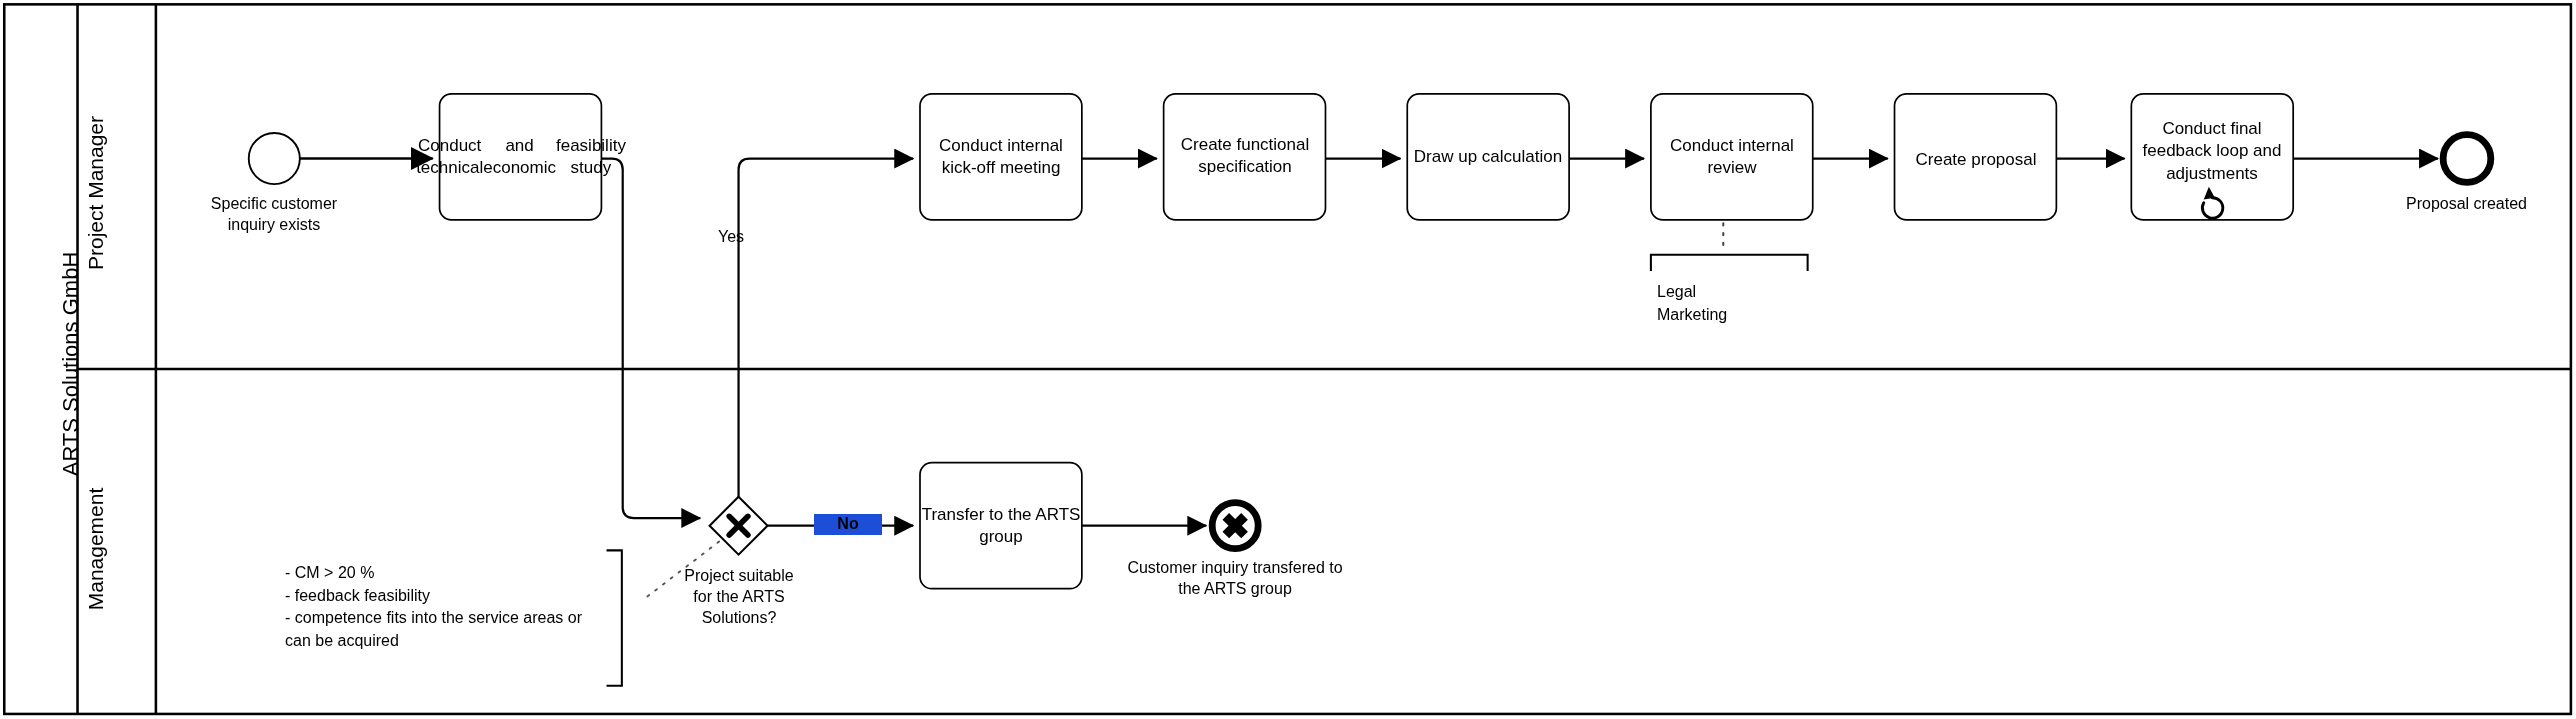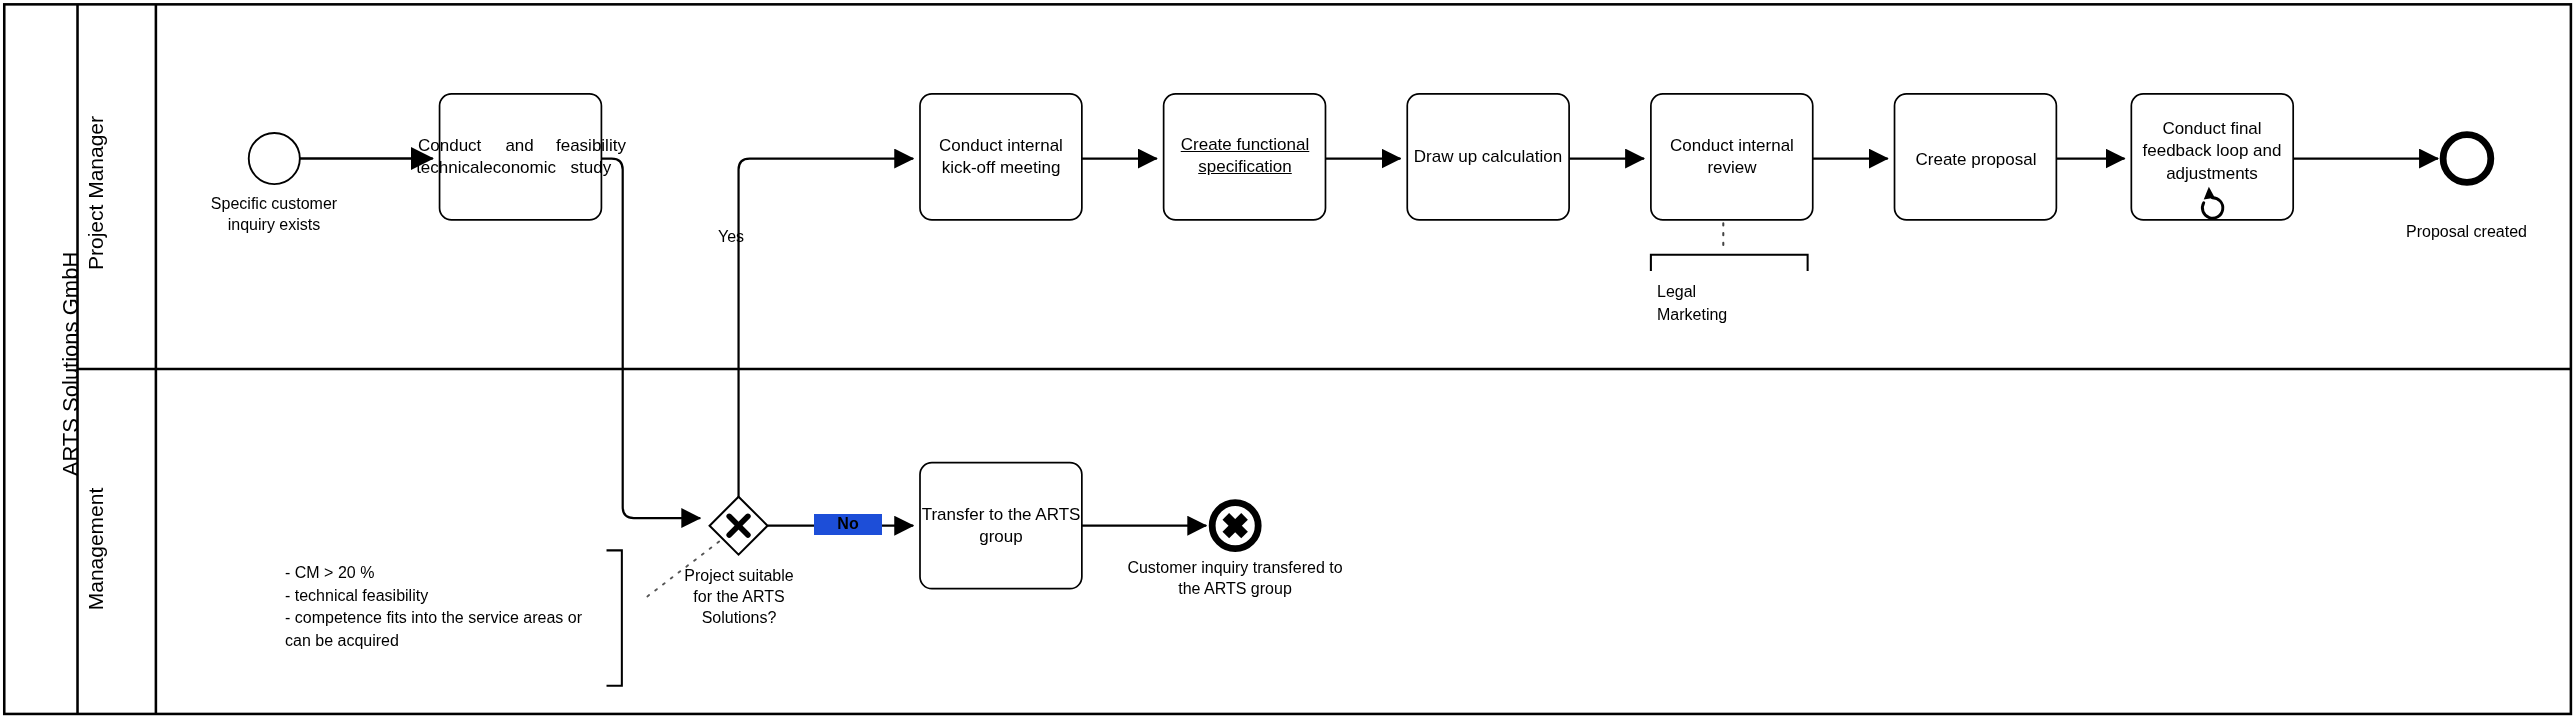--- a/index.html
+++ b/index.html
@@ -124,21 +124,21 @@
     </div>
   </div>
 
   <div class="node-label task-text" style="left:920px; top:94px; width:162px; height:126px;">
     <div class="vcenter" style="flex-direction:column;">
       <div>Conduct internal</div>
       <div>kick-off meeting</div>
     </div>
   </div>
 
-  <div class="node-label task-text" style="left:1164px; top:94px; width:162px; height:124px;text-decoration:underline;">
+  <div class="node-label task-text" style="left:1164px; top:94px; width:162px; height:124px;">
     <div class="vcenter" style="flex-direction:column;">
       <div>Create functional</div>
       <div>specification</div>
     </div>
   </div>
 
   <div class="node-label task-text" style="left:1407px; top:94px; width:162px; height:126px;">
     <div class="vcenter">
       <div>Draw up calculation</div>
     </div>
@@ -165,39 +165,39 @@
     </div>
   </div>
 
   <div class="node-label task-text" style="left:920px; top:463px; width:162px; height:126px;">
     <div class="vcenter" style="flex-direction:column;">
       <div>Transfer to the ARTS</div>
       <div>group</div>
     </div>
   </div>
 
-  <div class="node-label event-text" style="left:2373px; top:194px; width:187px;margin-top:28px;">Proposal created</div>
+  <div class="node-label event-text" style="left:2373px; top:194px; width:187px;">Proposal created</div>
 
   <div class="node-label event-text" style="left:1107px; top:558px; width:256px;">
     <div>Customer inquiry transfered to</div>
     <div>the ARTS group</div>
   </div>
 
   <div class="node-label event-text" style="left:658px; top:566px; width:162px;">
     <div>Project suitable</div>
     <div>for the ARTS</div>
     <div>Solutions?</div>
   </div>
 
   <div class="node-label flow-text" style="left:697px; top:227px; width:68px; text-align:center;">Yes</div>
   <div class="node-label flow-text" style="left:814px; top:514px; width:68px; text-align:center; background:#1d4ed8;font-weight:bold;">No</div>
 
   <div class="node-label anno-text" style="left:285px; top:562px; width:341px;">
     <div>- CM &gt; 20 %</div>
-    <div>- technical feasibility</div>
+    <div>- feedback feasibility</div>
     <div>- competence fits into the service areas or</div>
     <div>can be acquired</div>
   </div>
 
   <div class="node-label anno-text" style="left:1657px; top:281px; width:187px;">
     <div>Legal</div>
     <div>Marketing</div>
   </div>
 
 </div>

